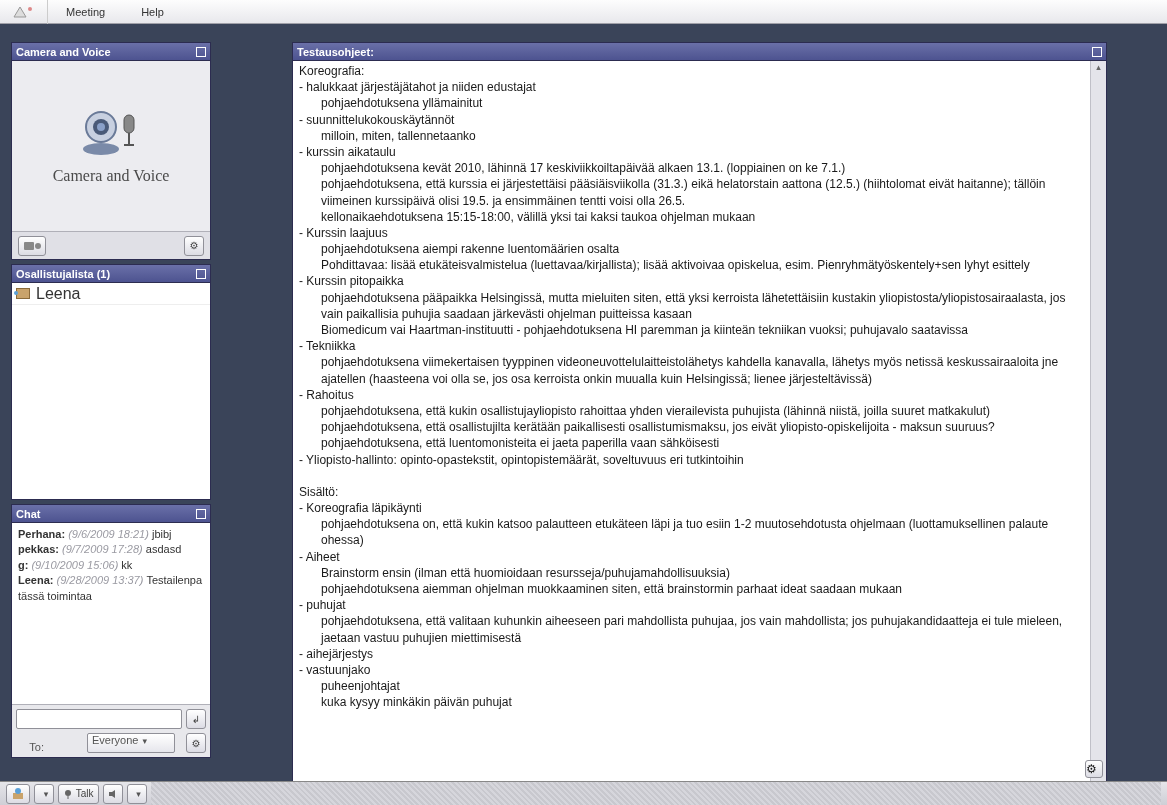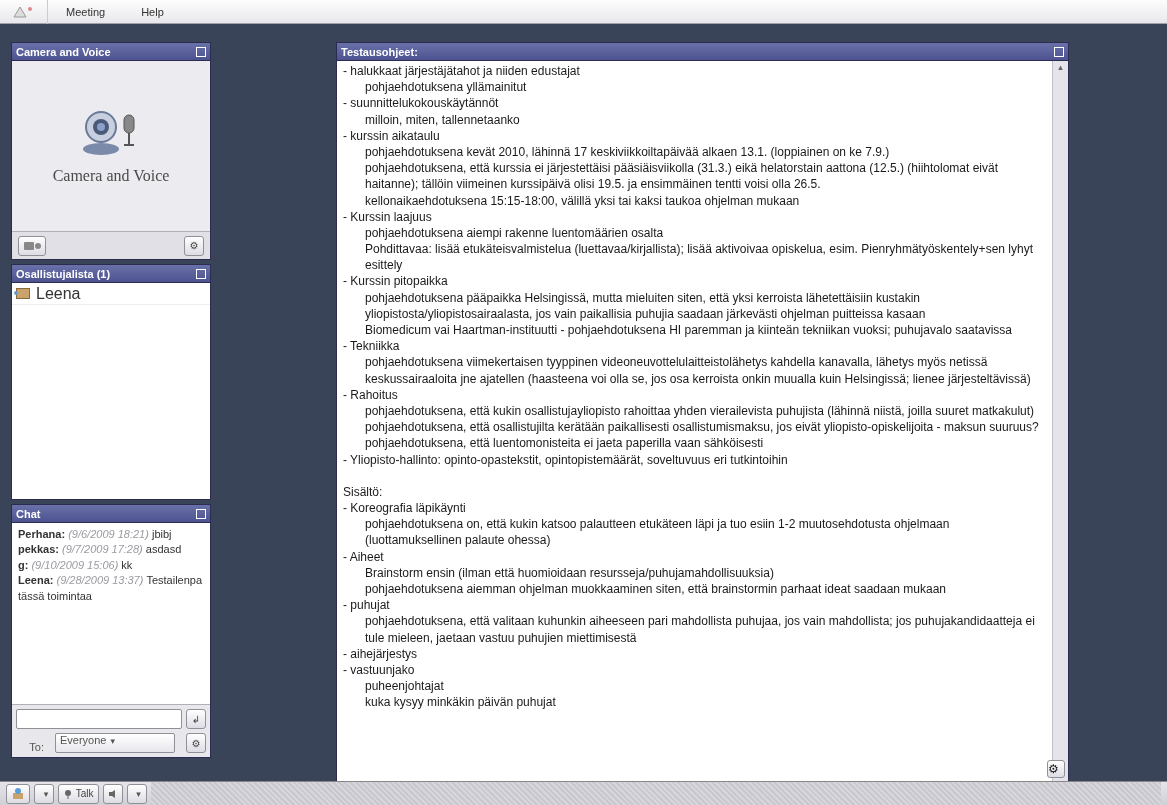--- a/index.html
+++ b/index.html
@@ -27,21 +27,21 @@
 .prow .picon::before { content: ""; position: absolute; left: -3px; top: 2px; width: 4px; height: 4px; background: #5aa0d8; border-radius: 2px; }
 
 .chat-body { flex: 1; background: #fff; font-size: 11px; color: #333; padding: 4px 6px; overflow-y: auto; line-height: 1.4; }
 .chat-line { white-space: pre-wrap; }
 .chat-user { font-weight: bold; color: #333; }
 .chat-ts { color: #9a9aa2; font-style: italic; }
 .chat-input-area { border-top: 1px solid #b0b0b8; padding: 4px; background: #e8e8ec; }
 .chat-input-row { display: flex; align-items: center; gap: 4px; margin-bottom: 4px; }
 .chat-input { flex: 1; height: 20px; border: 1px solid #909098; border-radius: 2px; background: #fff; padding: 0 4px; font-size: 11px; }
 .chat-to-row { display: flex; align-items: flex-end; gap: 11px; font-size: 11px; color: #555; }
-.chat-select { flex: 1; height: 20px; border: 1px solid #909098; border-radius: 2px; background: linear-gradient(#fff,#e6e6ec); font-size: 11px; padding: 0 4px; }
+.chat-select { flex: 1; height: 20px; border: 1px solid #909098; border-radius: 2px; background: linear-gradient(#fff,#e6e6ec); font-size: 11px; padding: 0 4px; margin-left: 32px; }
 
 .notes-body { flex: 1; background: #fff; font-size: 12px; color: #1a1a1a; padding: 2px 6px; overflow-y: auto; line-height: 1.35; font-family: Verdana, sans-serif; position: relative; }
 .notes-scroll { position: absolute; right: 0; top: 0; bottom: 0; width: 16px; background: #e4e4ea; border-left: 1px solid #c0c0c8; }
 .notes-scroll::before { content: "▴"; position: absolute; top: 0; left: 0; right: 0; height: 14px; font-size: 9px; color: #666; text-align: center; }
 .notes-scroll::after { content: "▾"; position: absolute; bottom: 0; left: 0; right: 0; height: 14px; font-size: 9px; color: #666; text-align: center; }
 .notes-corner { position: absolute; right: 3px; bottom: 3px; width: 18px; height: 18px; border: 1px solid #909098; border-radius: 3px; background: linear-gradient(#fff,#dcdce4); }
 
 .bottombar { position: absolute; left: 0; right: 0; bottom: 0; height: 24px; background: linear-gradient(#e6e6ea,#cfcfd6); border-top: 1px solid #888; display: flex; align-items: center; padding: 0 6px; gap: 4px; font-size: 11px; }
 .bbar-hatch { flex: 1; height: 100%; background: repeating-linear-gradient(45deg, #c8c8ce 0, #c8c8ce 2px, #d6d6dc 2px, #d6d6dc 4px); }
 .dd-arrow::after { content: "▾"; margin-left: 4px; font-size: 9px; color: #555; }
@@ -122,33 +122,34 @@
         <span class="tiny-btn">↲</span>
       </div>
       <div class="chat-to-row">
         <span style="width:28px;text-align:right;">To:</span>
         <div class="chat-select dd-arrow"><span>Everyone</span></div>
         <span class="tiny-btn">⚙</span>
       </div>
     </div>
   </div>
 
-  <div class="panel" style="left:292px; top:18px; width:733px; height:740px;margin-left:44px;">
+  <div class="panel" style="left:292px; top:18px; width:815px; height:740px;">
     <div class="panel-header">
       <span>Testausohjeet:</span>
       <span class="sq"></span>
     </div>
     <div class="notes-body" id="notes-body">
         <div style="padding-right: 18px;">
+          <div>Koreografia:</div>
           <div>- halukkaat järjestäjätahot ja niiden edustajat</div>
           <div style="padding-left: 22px;">pohjaehdotuksena yllämainitut</div>
           <div>- suunnittelukokouskäytännöt</div>
           <div style="padding-left: 22px;">milloin, miten, tallennetaanko</div>
           <div>- kurssin aikataulu</div>
-          <div style="padding-left: 22px;">pohjaehdotuksena kevät 2010, lähinnä 17 keskiviikkoiltapäivää alkaen 13.1. (loppiainen on ke 7.9.)</div>
+          <div style="padding-left: 22px;">pohjaehdotuksena kevät 2010, lähinnä 17 keskiviikkoiltapäivää alkaen 13.1. (loppiainen on ke 7.1.)</div>
           <div style="padding-left: 22px;">pohjaehdotuksena, että kurssia ei järjestettäisi pääsiäisviikolla (31.3.) eikä helatorstain aattona (12.5.) (hiihtolomat eivät haitanne); tällöin viimeinen kurssipäivä olisi 19.5. ja ensimmäinen tentti voisi olla 26.5.</div>
           <div style="padding-left: 22px;">kellonaikaehdotuksena 15:15-18:00, välillä yksi tai kaksi taukoa ohjelman mukaan</div>
           <div>- Kurssin laajuus</div>
           <div style="padding-left: 22px;">pohjaehdotuksena aiempi rakenne luentomäärien osalta</div>
           <div style="padding-left: 22px;">Pohdittavaa: lisää etukäteisvalmistelua (luettavaa/kirjallista); lisää aktivoivaa opiskelua, esim. Pienryhmätyöskentely+sen lyhyt esittely</div>
           <div>- Kurssin pitopaikka</div>
           <div style="padding-left: 22px;">pohjaehdotuksena pääpaikka Helsingissä, mutta mieluiten siten, että yksi kerroista lähetettäisiin kustakin yliopistosta/yliopistosairaalasta, jos vain paikallisia puhujia saadaan järkevästi ohjelman puitteissa kasaan</div>
           <div style="padding-left: 22px;">Biomedicum vai Haartman-instituutti - pohjaehdotuksena HI paremman ja kiinteän tekniikan vuoksi; puhujavalo saatavissa</div>
           <div>- Tekniikka</div>
           <div style="padding-left: 22px;">pohjaehdotuksena viimekertaisen tyyppinen videoneuvottelulaitteistolähetys kahdella kanavalla, lähetys myös netissä keskussairaaloita jne ajatellen (haasteena voi olla se, jos osa kerroista onkin muualla kuin Helsingissä; lienee järjesteltävissä)</div>

